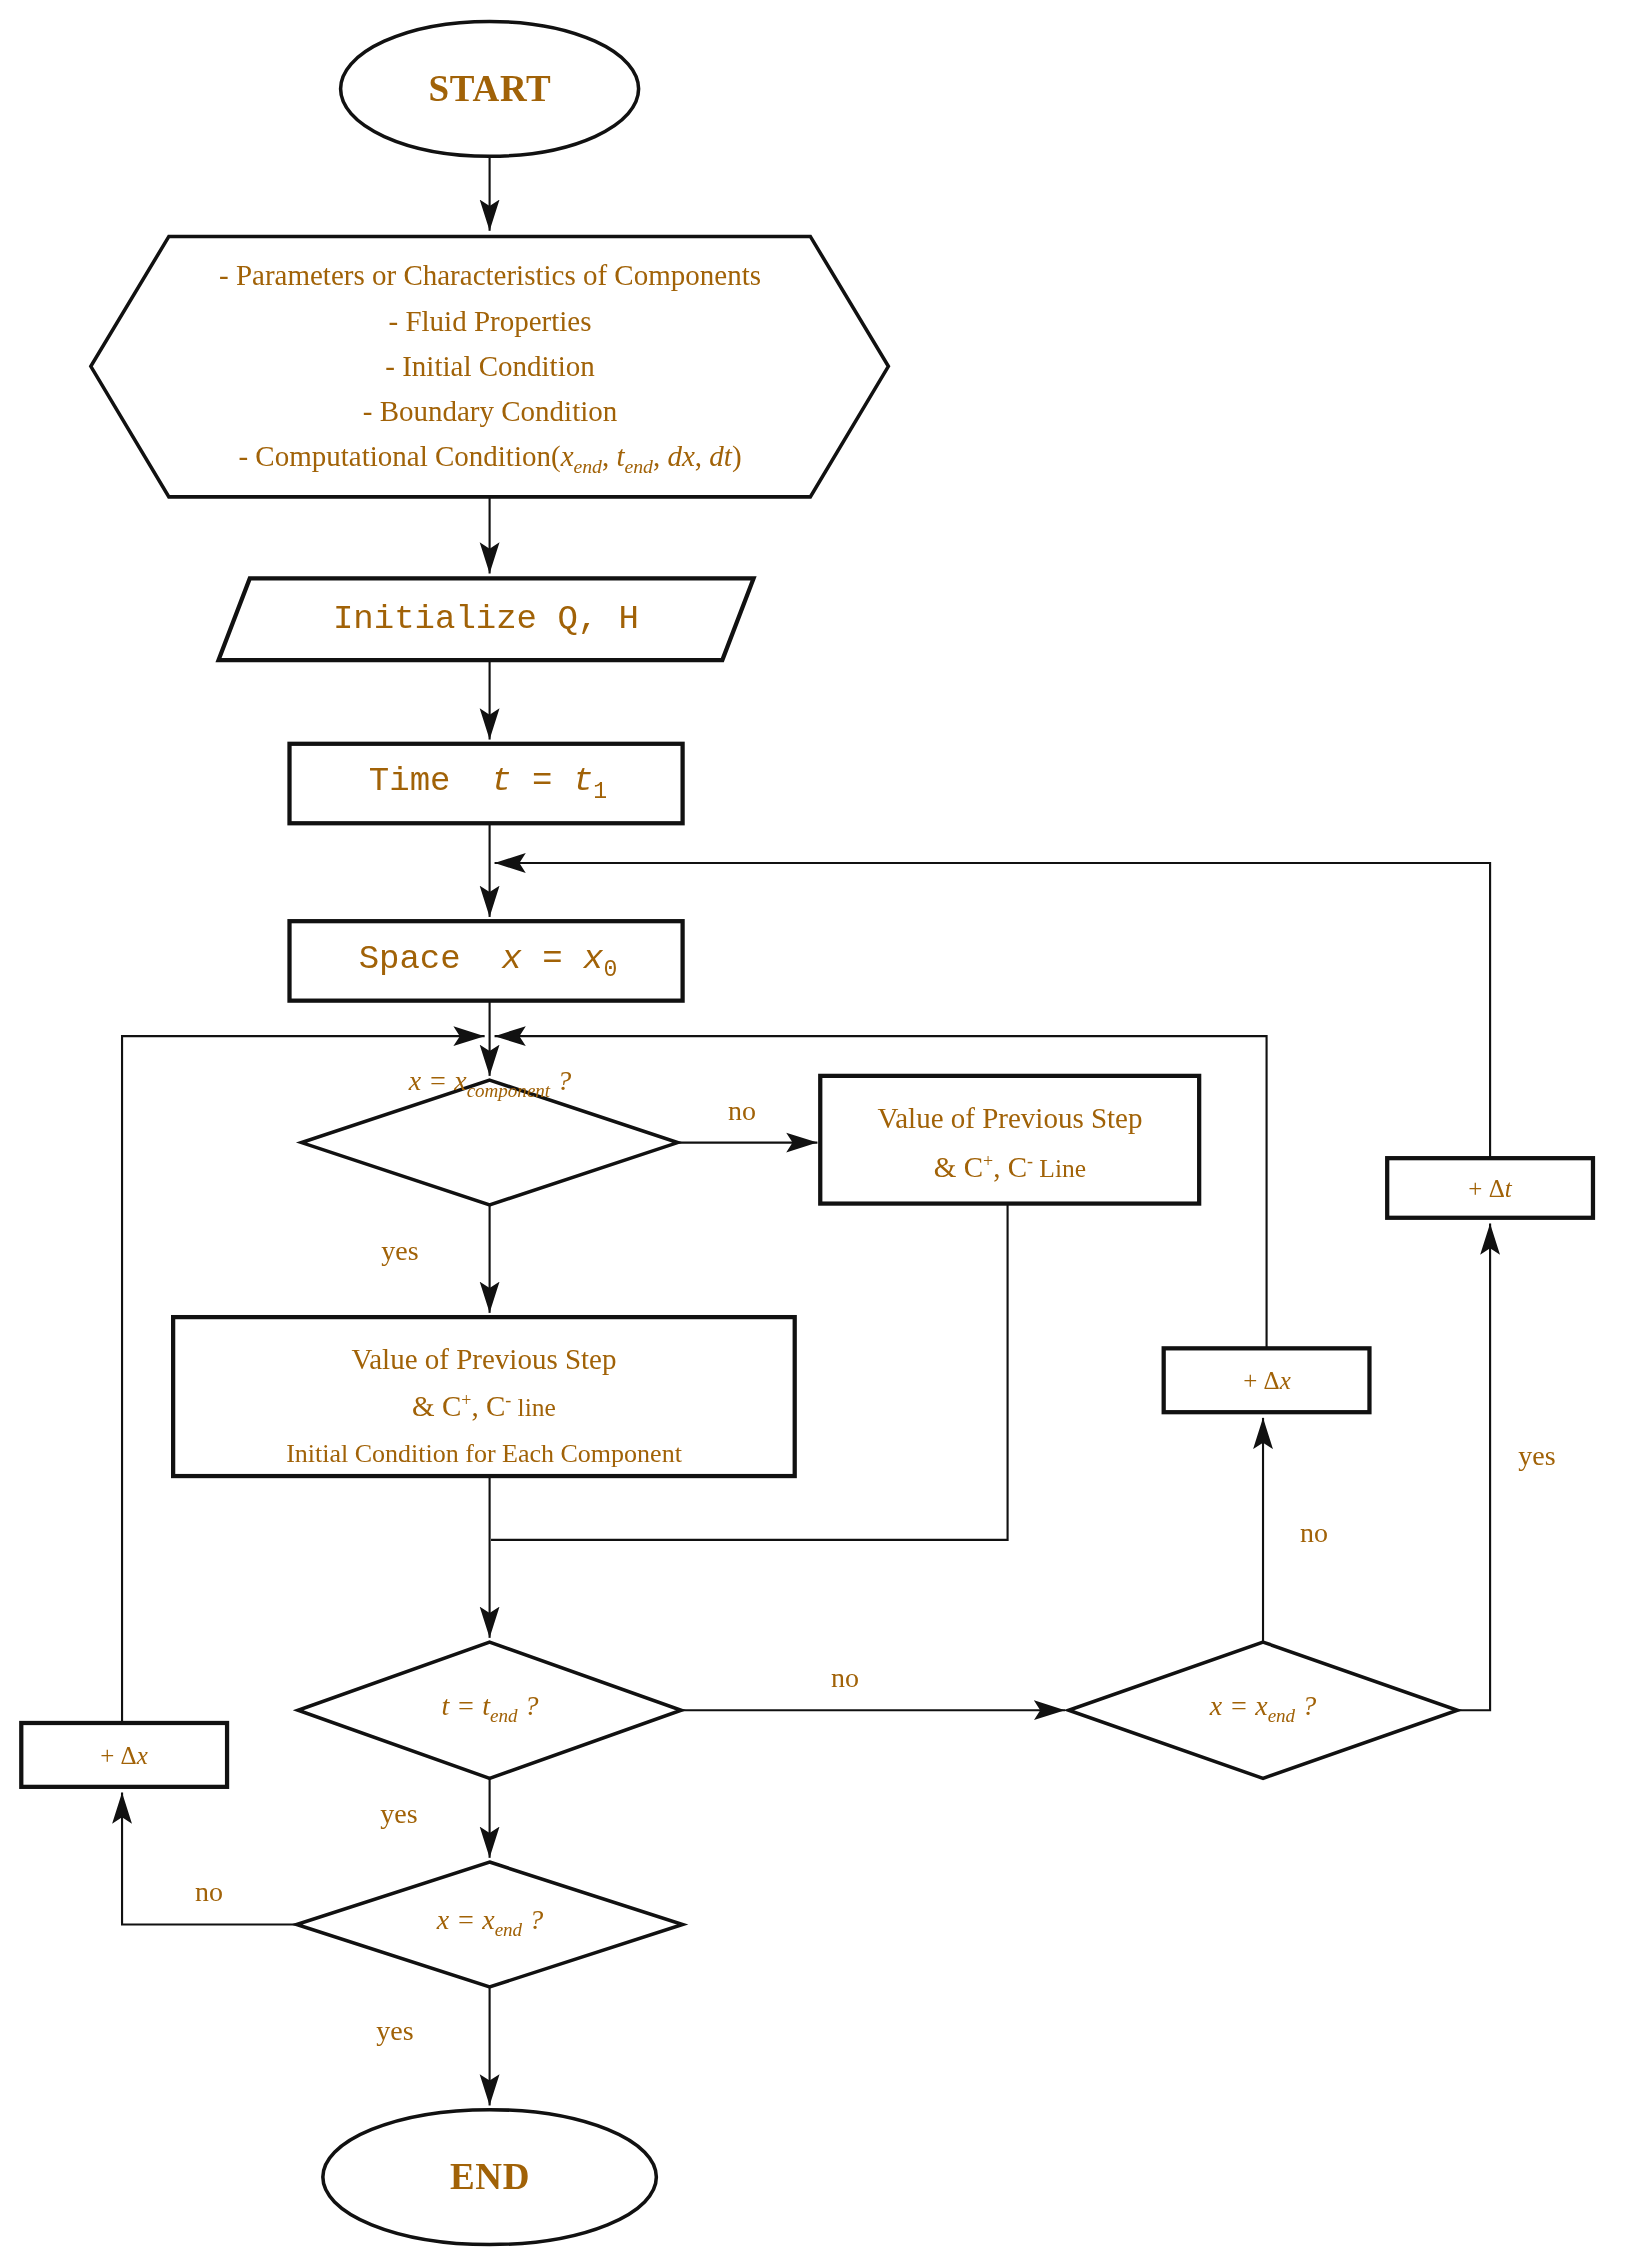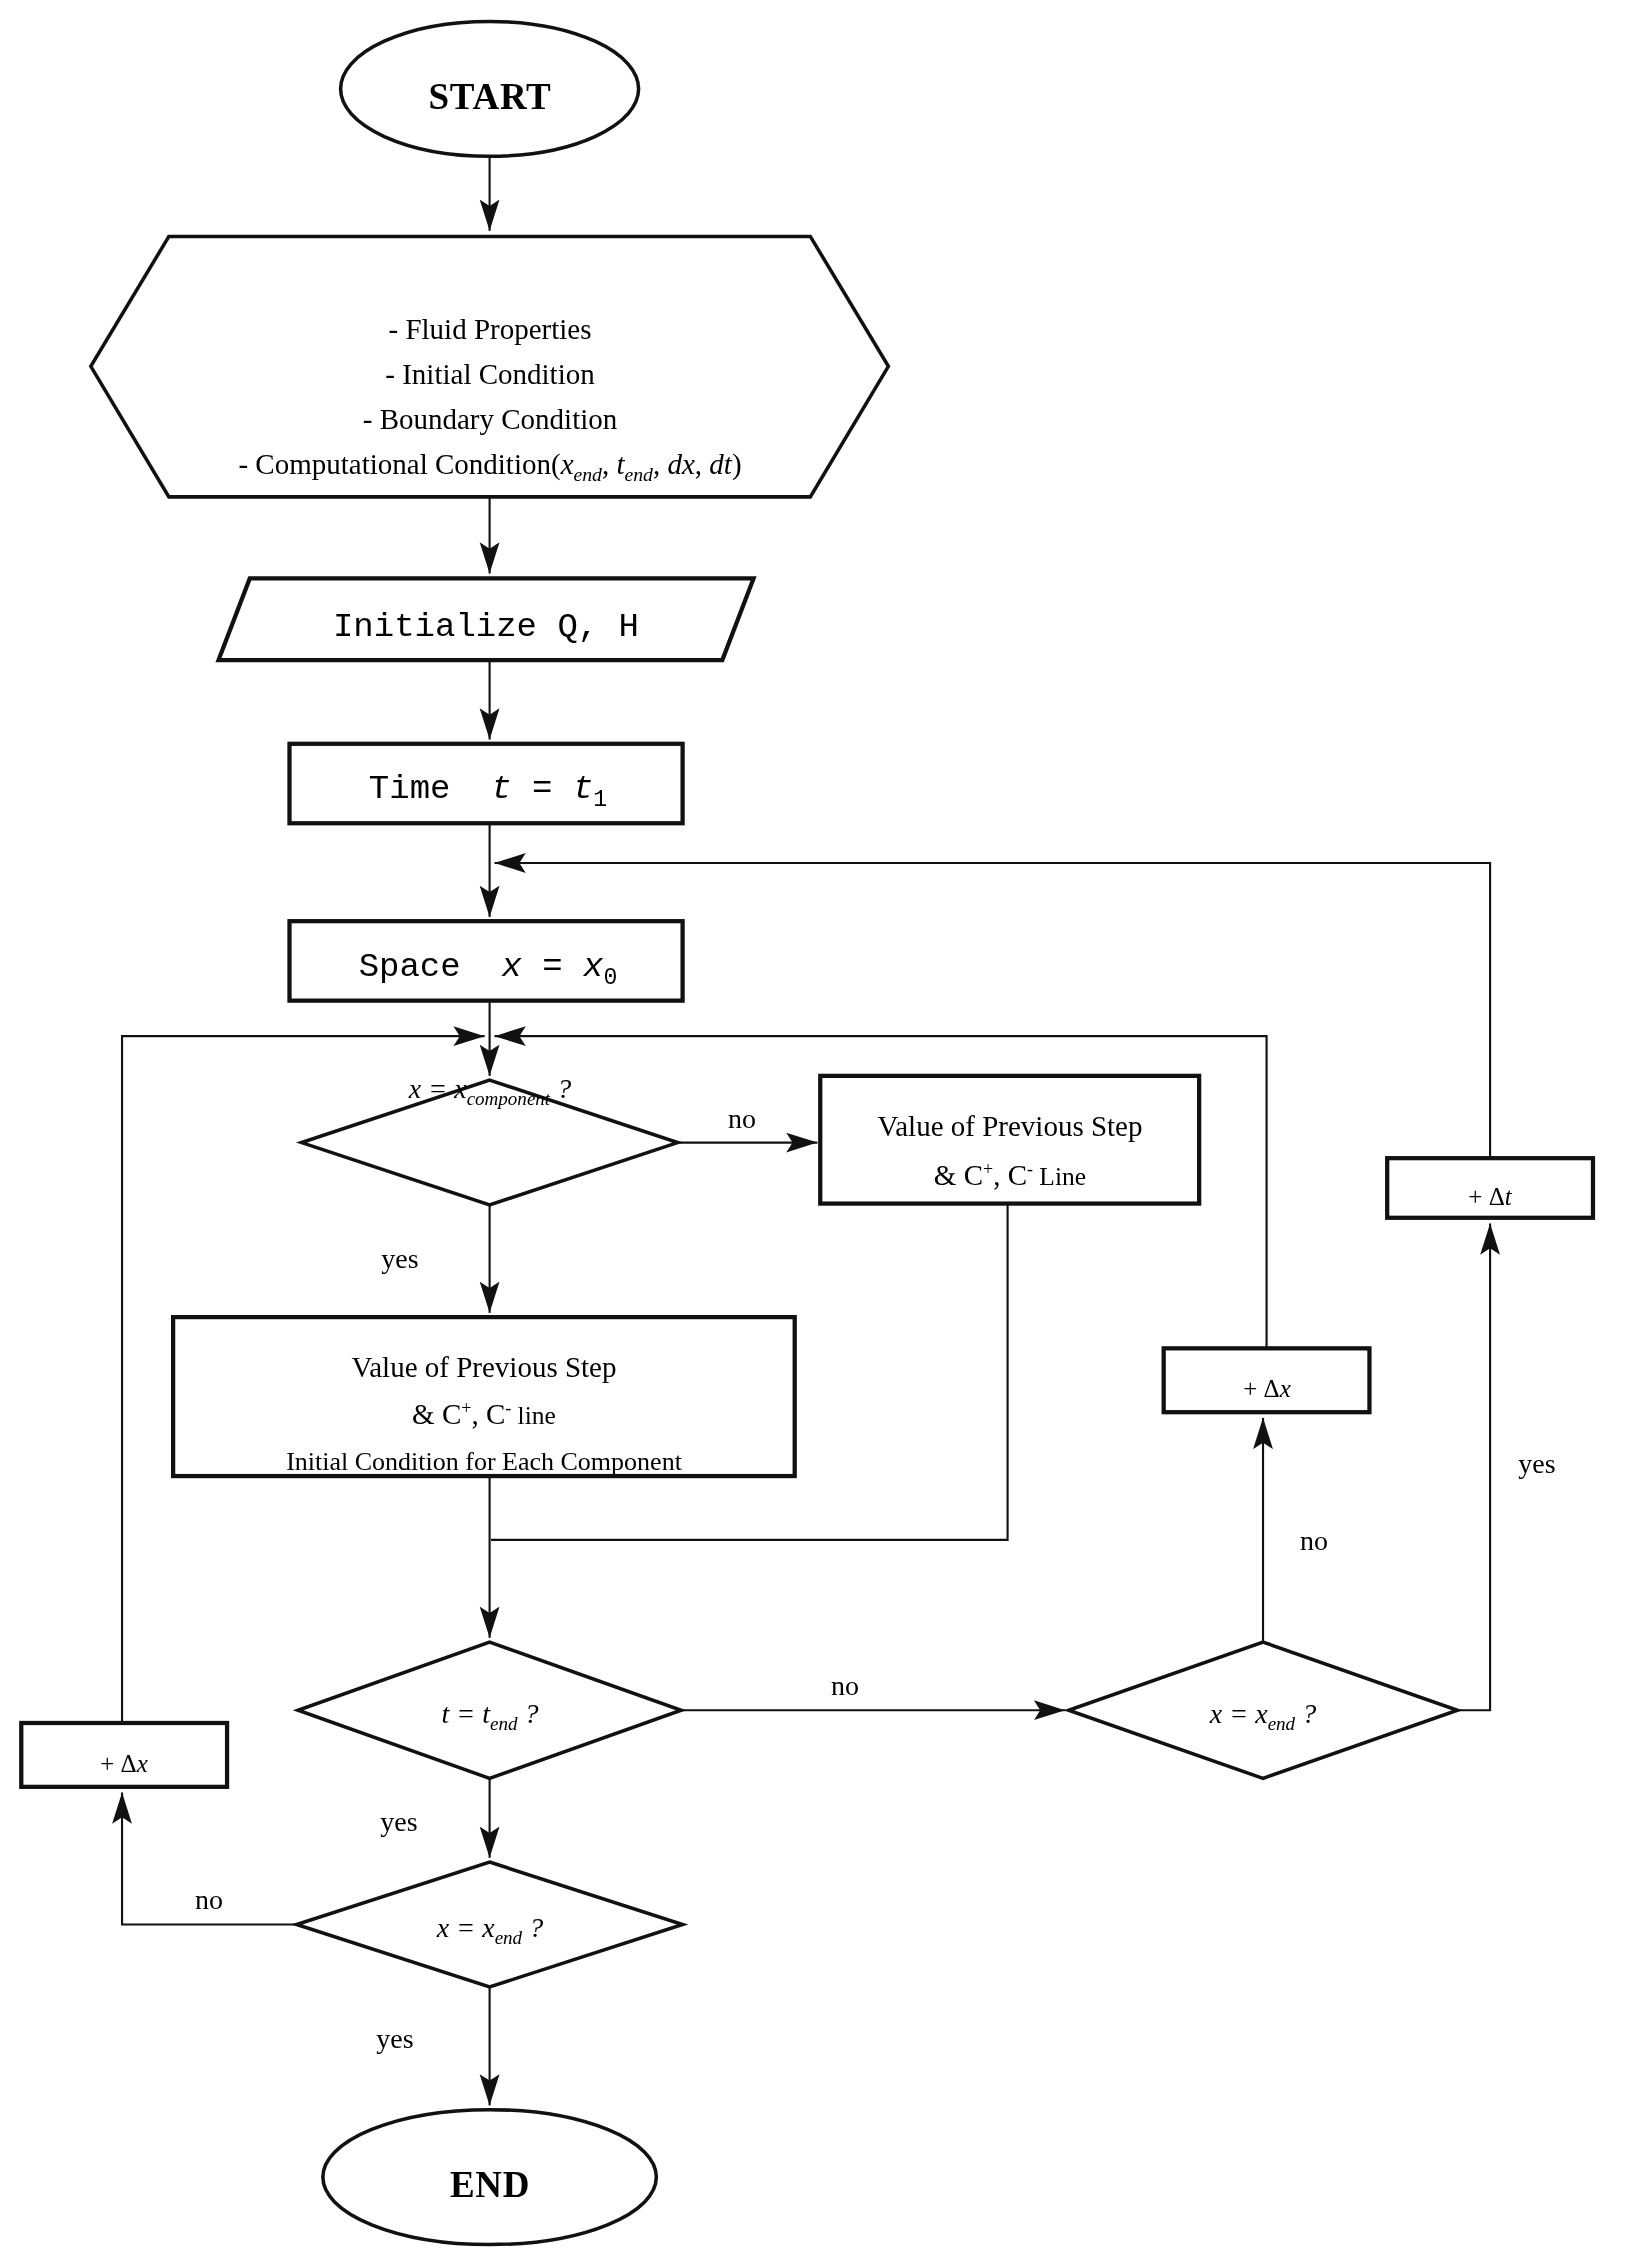--- a/index.html
+++ b/index.html
@@ -3,21 +3,21 @@
 <meta charset="utf-8">
 <style>
   html,body{margin:0;padding:0;background:#ffffff;}
   #canvas{
     position:relative;width:1632px;height:2261px;background:#ffffff;
     font-family:"Liberation Serif","DejaVu Serif",serif;color:#111111;overflow:hidden;
   }
   #wires{position:absolute;left:0;top:0;}
   .lbl{
     position:absolute;transform:translate(-50%,-50%);
-    white-space:nowrap;font-size:29px;line-height:1.1;text-align:left;color:#000000;margin-top:8px;
+    white-space:nowrap;font-size:29px;line-height:1.1;text-align:left;color:#a16207;
   }
   .title{font-size:37px;font-weight:bold;letter-spacing:0.7px;}
   .boxline{font-size:34px;font-family:Liberation Mono, monospace;}
   .small{font-size:26px;}
   .inc{font-size:25px;}
   .branch{font-size:28px;}
   .it{font-style:italic;}
   .sb{font-size:0.68em;vertical-align:-0.35em;}
   .sp{font-size:0.62em;vertical-align:0.55em;}
   .tail{font-size:0.88em;}
@@ -84,20 +84,21 @@
 
       <polygon stroke-width="5" points="690,1522 955,1610 690,1698 425,1610"></polygon>
       <polygon stroke-width="5" points="690,2314 960,2410 690,2506 420,2410"></polygon>
       <polygon stroke-width="5" points="1780,2314 2054,2410 1780,2506 1506,2410"></polygon>
       <polygon stroke-width="5" points="690,2624 962,2712 690,2800 418,2712"></polygon>
     </g>
   </svg>
 
   <div class="lbl title" style="left:490px;top:89px">START</div>
 
+  <div class="lbl" style="left:490px;top:276px">- Parameters or Characteristics of Components</div>
   <div class="lbl" style="left:490px;top:322px">- Fluid Properties</div>
   <div class="lbl" style="left:490px;top:367px">- Initial Condition</div>
   <div class="lbl" style="left:490px;top:412px">- Boundary Condition</div>
   <div class="lbl" style="left:490px;top:459px">
     <span>- Computational Condition(</span><span class="it">x</span><span class="sb it">end</span><span>,&nbsp;</span><span class="it">t</span><span class="sb it">end</span><span>,&nbsp;</span><span class="it">dx</span><span>,&nbsp;</span><span class="it">dt</span><span>)</span>
   </div>
 
   <div class="lbl boxline" style="left:486px;top:620px">Initialize Q, H</div>
 
   <div class="lbl boxline" style="left:488px;top:784px">

